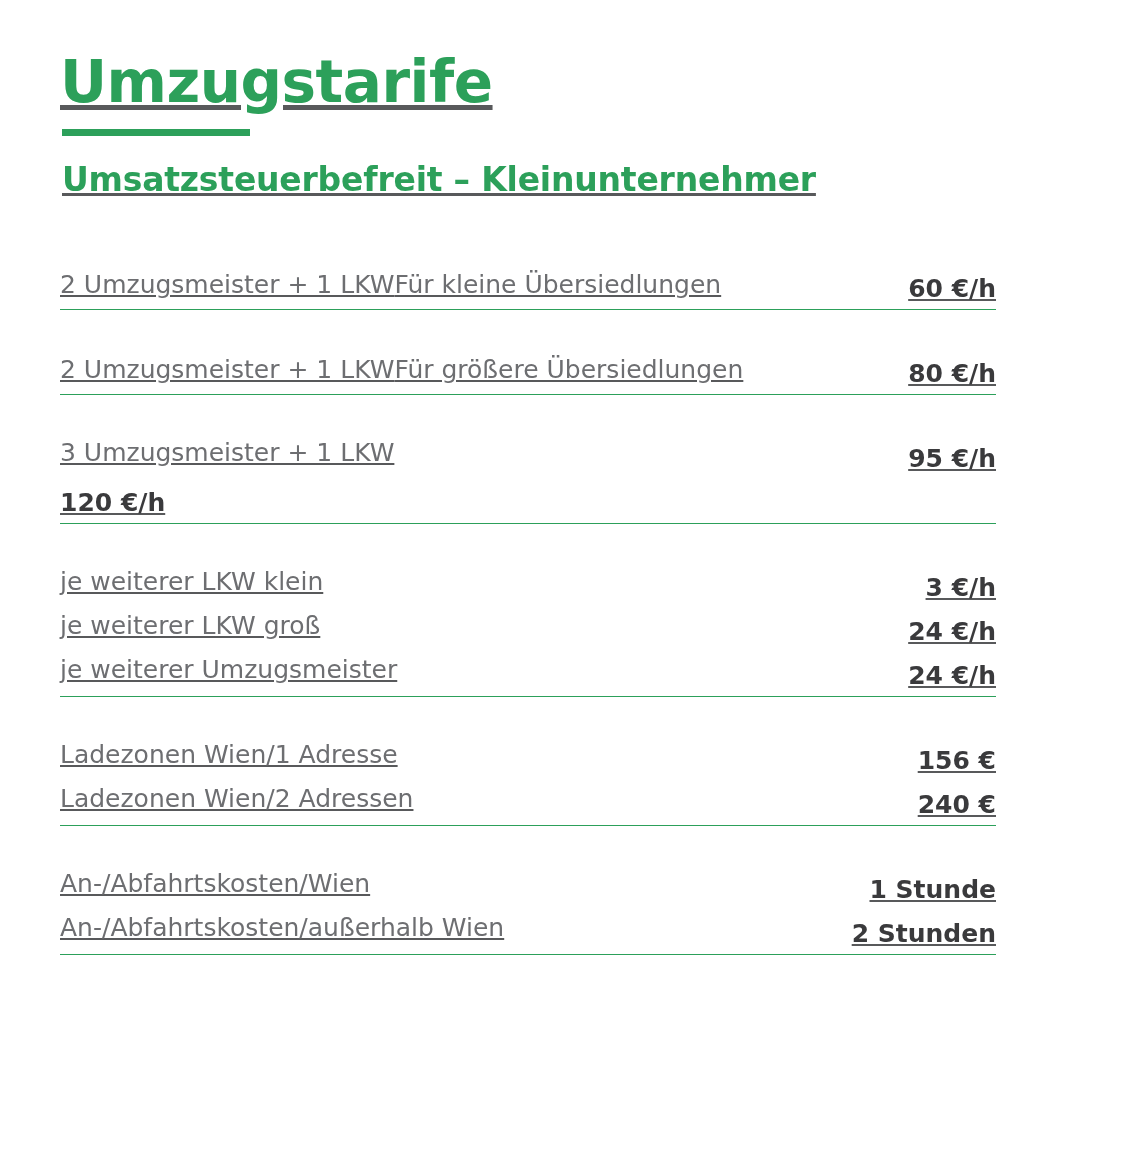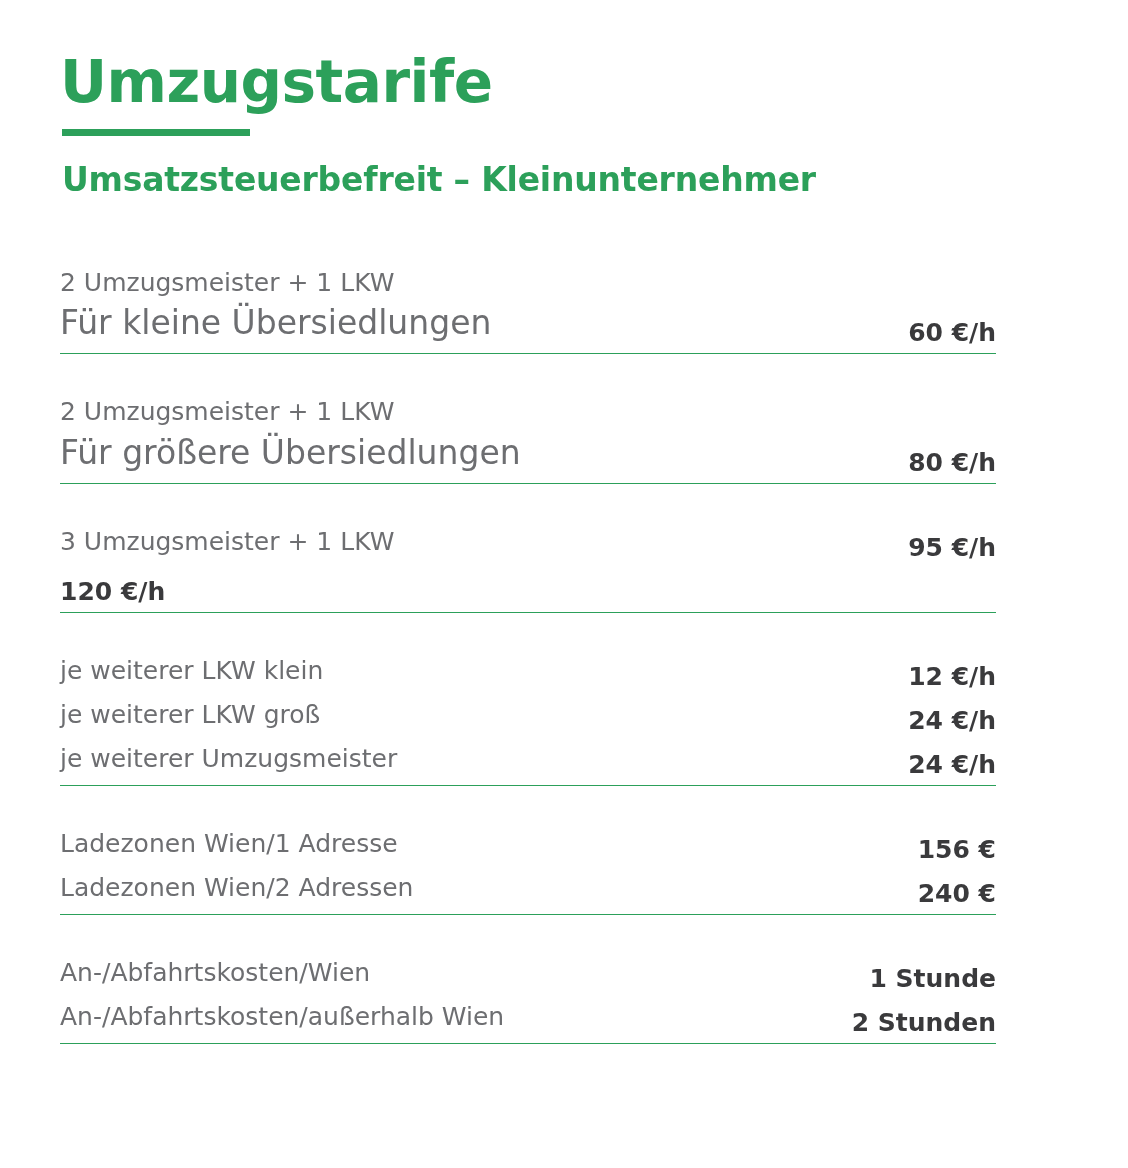--- a/index.html
+++ b/index.html
@@ -12,20 +12,21 @@
     height: 1168px;
     font-family: "DejaVu Sans", "Liberation Sans", sans-serif;
     color: #58595b;
     position: relative;
     overflow: hidden;
   }
   .page {
     padding: 40px 88px 0 60px;
     box-sizing: border-box;
     width: 1084px;
+    text-decoration: underline;
   }
   .title {
     font-size: 58px;
     font-weight: bold;
     color: #2ca05a;
     letter-spacing: -0.5px;
     line-height: 1.05;
     margin: 12px 0 0 0;
     font-family: "DejaVu Sans", "Liberation Sans", sans-serif;
   }
@@ -54,30 +55,29 @@
   }
   .row {
     display: flex;
     align-items: baseline;
     justify-content: space-between;
     padding: 0 0 6px 0;
     min-height: 38px;
   }
   .row .labels {
     display: flex;
-    flex-direction: column;
   }
   .label {
     font-size: 25px;
     color: #6d6e71;
     line-height: 1.42;
     white-space: nowrap;
   }
   .label.sub {
-    font-size: 33px;
+    font-size: 25px;
     color: #6d6e71;
   }
   .value {
     font-size: 25px;
     font-weight: bold;
     color: #3a3a3c;
     text-align: right;
     white-space: nowrap;
     align-self: flex-end;
   }
@@ -121,21 +121,21 @@
         </div>
         <div class="row">
           <div class="value">120 €/h</div>
         </div>
       </div>
       <div class="group">
         <div class="row">
           <div class="labels">
             <div class="label">je weiterer LKW klein</div>
           </div>
-          <div class="value">12 €/h</div>
+          <div class="value">3 €/h</div>
         </div>
         <div class="row">
           <div class="labels">
             <div class="label">je weiterer LKW groß</div>
           </div>
           <div class="value">24 €/h</div>
         </div>
         <div class="row">
           <div class="labels">
             <div class="label">je weiterer Umzugsmeister</div>

